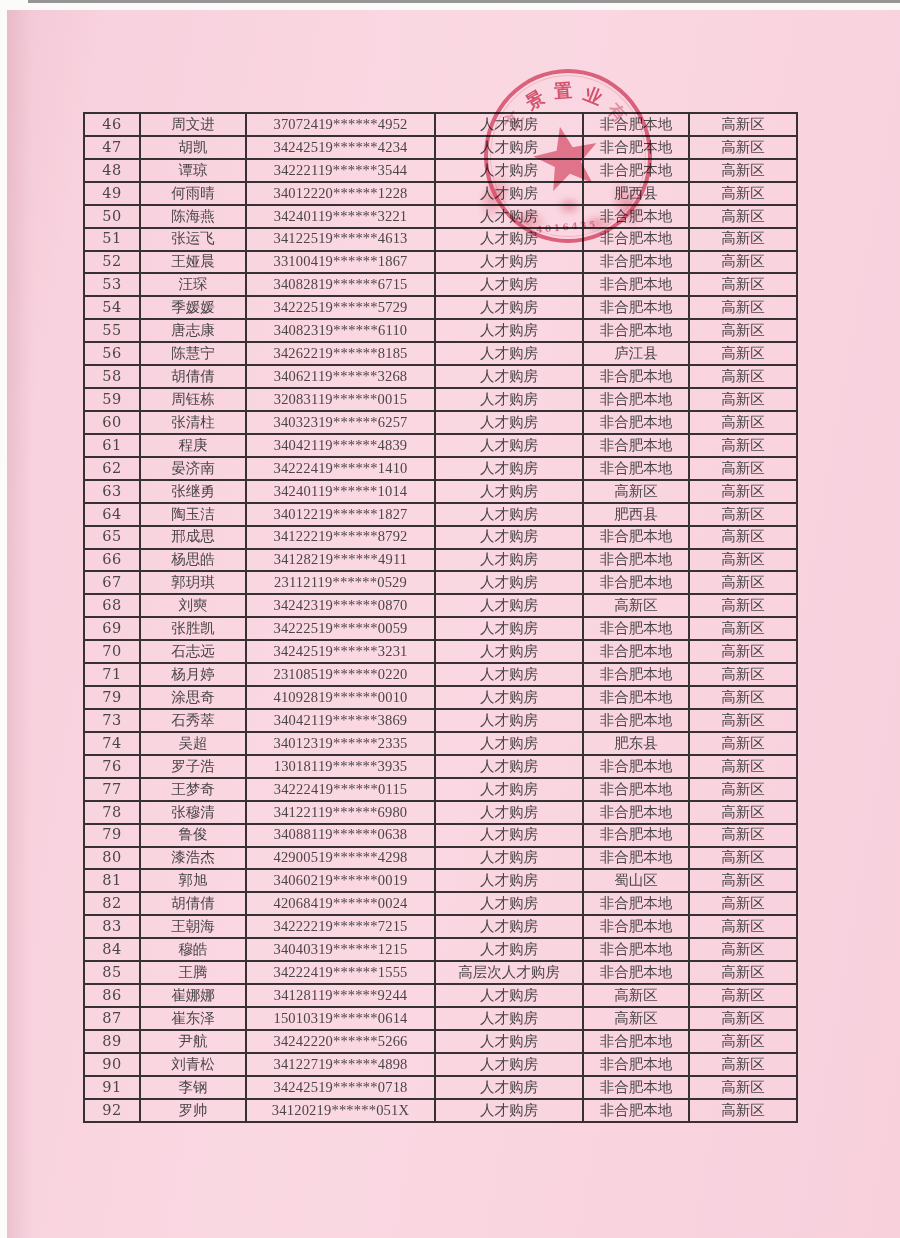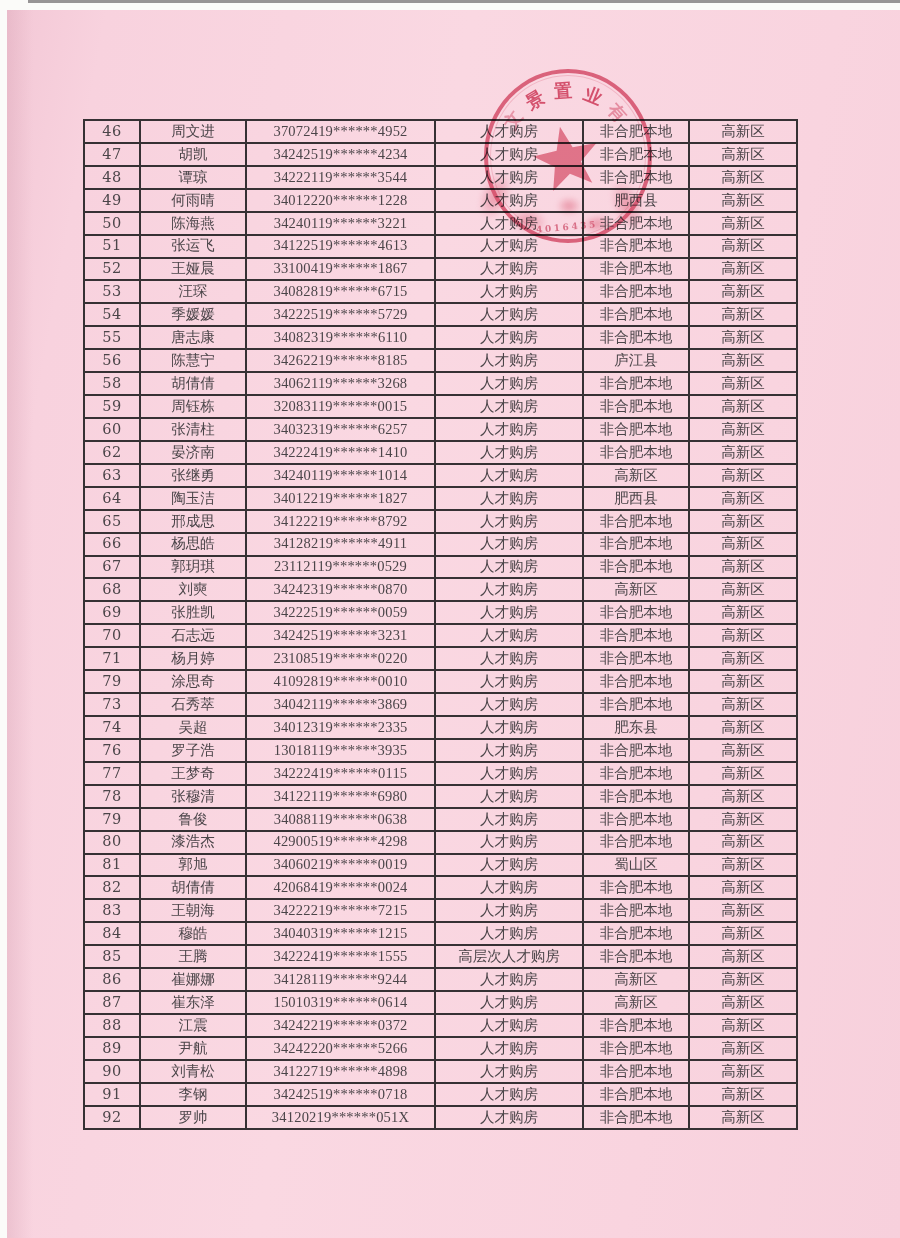--- a/index.html
+++ b/index.html
@@ -14,21 +14,21 @@
   }
   .page {
     position:absolute; left:7px; top:10px; right:0; bottom:0;
     background:linear-gradient(100deg,#f3c8d6 0%,#f8d2de 9%,#fad8e2 42%,#f9d4df 75%,#f7d0dc 100%);
   }
   .page-inner-shade {
     position:absolute; left:7px; top:10px; width:26px; bottom:0;
     background:linear-gradient(90deg,rgba(214,160,178,.35),rgba(214,160,178,0));
   }
   table.roster {
-    position:absolute; left:83px; top:119px; width:713px; height:1011px;
+    position:absolute; left:83px; top:112px; width:713px; height:1011px;
     border-collapse:collapse; table-layout:fixed; z-index:2;
   }
   table.roster td {
     border:2px solid #363134; text-align:center; vertical-align:middle;
     padding:0; line-height:1.05; color:#4b4549; font-size:14.5px;
     white-space:nowrap; overflow:hidden;
   }
   table.roster tr { height:21.5px; }
   td.c-no   { font-size:13.5px; letter-spacing:.5px; }
   td.c-id   { font-size:14.5px; letter-spacing:.2px; font-family:Liberation Serif, serif; }
@@ -201,20 +201,28 @@
 
   <tr>
     <td class="c-no">60</td>
     <td class="c-name">张清柱</td>
     <td class="c-id">34032319******6257</td>
     <td class="c-type">人才购房</td>
     <td class="c-origin">非合肥本地</td>
     <td class="c-district">高新区</td>
   </tr>
 
+  <tr>
+    <td class="c-no">61</td>
+    <td class="c-name">程庚</td>
+    <td class="c-id">34042119******4839</td>
+    <td class="c-type">人才购房</td>
+    <td class="c-origin">非合肥本地</td>
+    <td class="c-district">高新区</td>
+  </tr>
 
   <tr>
     <td class="c-no">62</td>
     <td class="c-name">晏济南</td>
     <td class="c-id">34222419******1410</td>
     <td class="c-type">人才购房</td>
     <td class="c-origin">非合肥本地</td>
     <td class="c-district">高新区</td>
   </tr>
 
@@ -428,28 +436,20 @@
 
   <tr>
     <td class="c-no">87</td>
     <td class="c-name">崔东泽</td>
     <td class="c-id">15010319******0614</td>
     <td class="c-type">人才购房</td>
     <td class="c-origin">高新区</td>
     <td class="c-district">高新区</td>
   </tr>
 
-  <tr>
-    <td class="c-no">88</td>
-    <td class="c-name">江震</td>
-    <td class="c-id">34242219******0372</td>
-    <td class="c-type">人才购房</td>
-    <td class="c-origin">非合肥本地</td>
-    <td class="c-district">高新区</td>
-  </tr>
 
   <tr>
     <td class="c-no">89</td>
     <td class="c-name">尹航</td>
     <td class="c-id">34242220******5266</td>
     <td class="c-type">人才购房</td>
     <td class="c-origin">非合肥本地</td>
     <td class="c-district">高新区</td>
   </tr>
 

